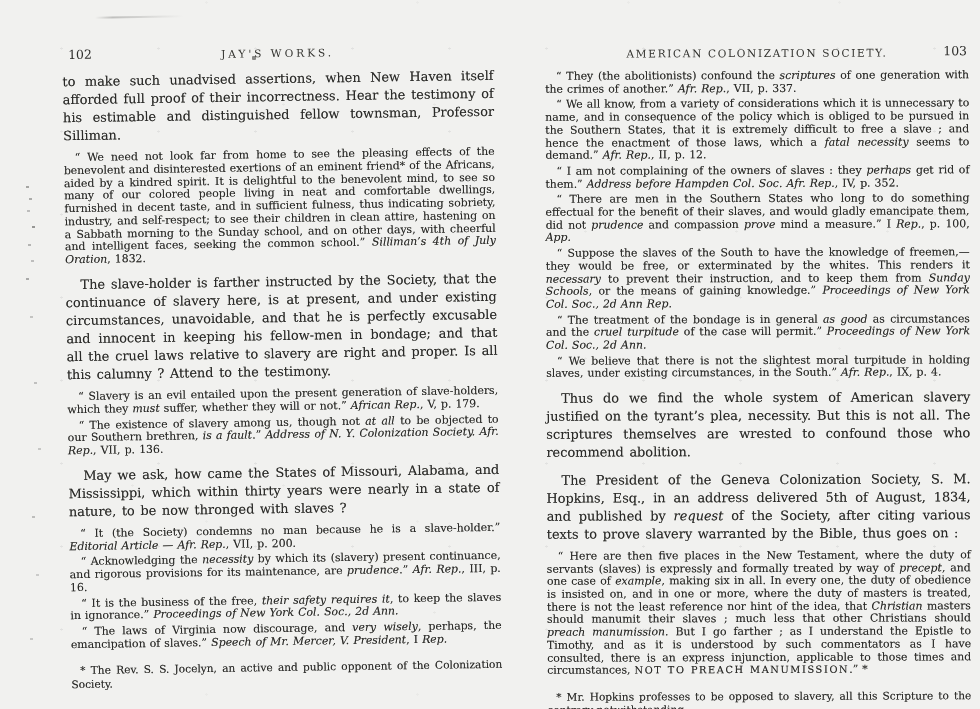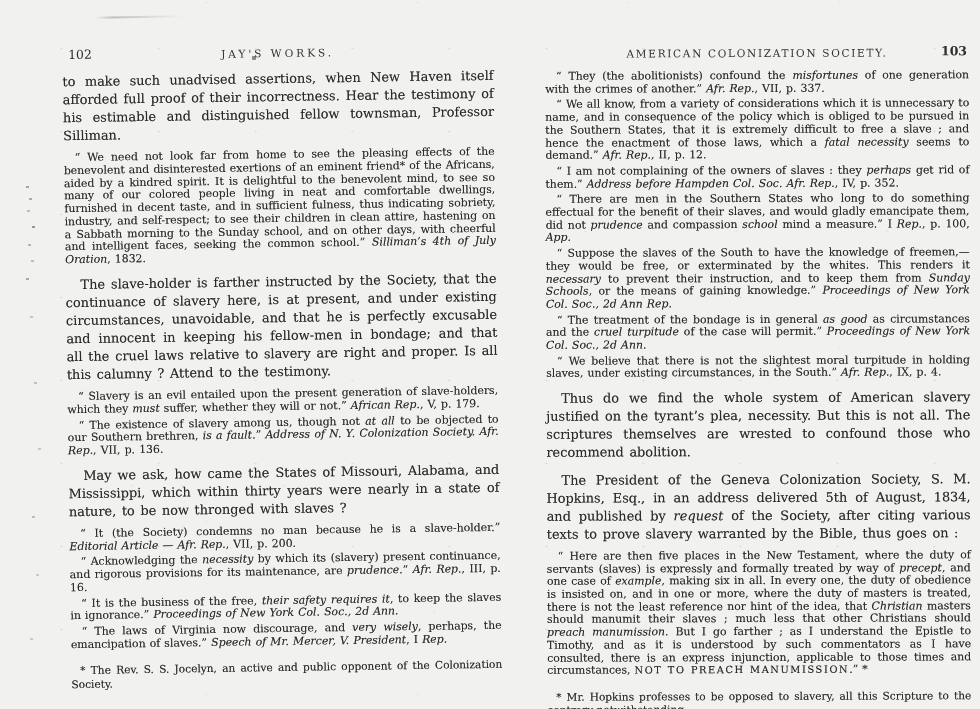--- a/index.html
+++ b/index.html
@@ -19,21 +19,21 @@
   .page.left  { left:62px;  width:431px; transform:rotate(-0.85deg); transform-origin:50% 0; }
   .page.right { left:545px; width:424px; transform:rotate(-0.2deg);  transform-origin:50% 0; }
 
   .running-head { position:relative; height:15px; margin-bottom:9px; }
   .rh-title { position:absolute; left:0; right:0; top:1px; text-align:center;
               font-size:10.5px; color:#33332f; }
   .rh-title.wide   { letter-spacing:3px; }
   .rh-title.narrow { letter-spacing:1.7px; }
   .rh-num { position:absolute; top:-2px; font-size:12.5px; color:#2e2e2c; }
   .rh-num.at-left  { left:6px; }
-  .rh-num.at-right { right:2px;font-weight:bold; }
+  .rh-num.at-right { right:2px; }
 
   .para, .quote, .footnote {
     text-align:justify;
     text-shadow:0 0 0.6px rgba(55,55,50,.55);
   }
   .para { font-size:12.9px; line-height:18.1px; margin:8px 0 0 0;
           text-indent:15px; word-spacing:1.5px; }
   .para.first { margin-top:0; text-indent:0; }
   .para.sec   { margin-top:9px; }
   .quote { font-size:10.9px; line-height:12.7px; margin:3px 0 0 0;
@@ -91,24 +91,24 @@
     <div class="quote"><span>“ It is the business of the free, </span><span class="it">their safety requires it</span><span>, to keep the slaves in ignorance.”  </span><span class="it">Proceedings of New York Col. Soc., 2d Ann.</span></div>
     <div class="quote"><span>“ The laws of Virginia now discourage, and </span><span class="it">very wisely</span><span>, perhaps, the emancipation of slaves.”  </span><span class="it">Speech of Mr. Mercer, V. President</span><span>, I </span><span class="it">Rep.</span></div>
     <div class="footnote"><span>* The Rev. S. S. Jocelyn, an active and public opponent of the Colonization Society.</span></div>
   </div>
 
   <div class="page right">
     <div class="running-head">
       <span class="rh-title narrow">AMERICAN COLONIZATION SOCIETY.</span>
       <span class="rh-num at-right">103</span>
     </div>
-    <div class="quote" style="margin-top:0;"><span>“ They (the abolitionists) confound the </span><span class="it">misfortunes</span><span> of one generation with the crimes of another.”  </span><span class="it">Afr. Rep.</span><span>, VII, p. 337.</span></div>
+    <div class="quote" style="margin-top:0;"><span>“ They (the abolitionists) confound the </span><span class="it">scriptures</span><span> of one generation with the crimes of another.”  </span><span class="it">Afr. Rep.</span><span>, VII, p. 337.</span></div>
     <div class="quote"><span>“ We all know, from a variety of considerations which it is unnecessary to name, and in consequence of the policy which is obliged to be pursued in the Southern States, that it is extremely difficult to free a slave ; and hence the enactment of those laws, which a </span><span class="it">fatal necessity</span><span> seems to demand.”  </span><span class="it">Afr. Rep.</span><span>, II, p. 12.</span></div>
     <div class="quote"><span>“ I am not complaining of the owners of slaves : they </span><span class="it">perhaps</span><span> get rid of them.”  </span><span class="it">Address before Hampden Col. Soc.</span><span>  </span><span class="it">Afr. Rep.</span><span>, IV, p. 352.</span></div>
-    <div class="quote"><span>“ There are men in the Southern States who long to do something effectual for the benefit of their slaves, and would gladly emancipate them, did not </span><span class="it">prudence</span><span> and compassion </span><span class="it">school</span><span> mind a measure.”  I </span><span class="it">Rep.</span><span>, p. 100, </span><span class="it">App.</span></div>
+    <div class="quote"><span>“ There are men in the Southern States who long to do something effectual for the benefit of their slaves, and would gladly emancipate them, did not </span><span class="it">prudence</span><span> and compassion </span><span class="it">prove</span><span> mind a measure.”  I </span><span class="it">Rep.</span><span>, p. 100, </span><span class="it">App.</span></div>
     <div class="quote"><span>“ Suppose the slaves of the South to have the knowledge of freemen,—they would be free, or exterminated by the whites.  This renders it </span><span class="it">necessary</span><span> to prevent their instruction, and to keep them from </span><span class="it">Sunday Schools</span><span>, or the means of gaining knowledge.”  </span><span class="it">Proceedings of New York Col. Soc., 2d Ann Rep.</span></div>
     <div class="quote"><span>“ The treatment of the bondage is in general </span><span class="it">as good</span><span> as circumstances and the </span><span class="it">cruel turpitude</span><span> of the case will permit.”  </span><span class="it">Proceedings of New York Col. Soc., 2d Ann.</span></div>
     <div class="quote"><span>“ We believe that there is not the slightest moral turpitude in holding slaves, under existing circumstances, in the South.”  </span><span class="it">Afr. Rep.</span><span>, IX, p. 4.</span></div>
     <div class="para sec"><span>Thus do we find the whole system of American slavery justified on the tyrant’s plea, necessity.  But this is not all. The scriptures themselves are wrested to confound those who recommend abolition.</span></div>
     <div class="para sec"><span>The President of the Geneva Colonization Society, S. M. Hopkins, Esq., in an address delivered 5th of August, 1834, and published by </span><span class="it">request</span><span> of the Society, after citing various texts to prove slavery warranted by the Bible, thus goes on :</span></div>
     <div class="quote lead"><span>“ Here are then five places in the New Testament, where the duty of servants (slaves) is expressly and formally treated by way of </span><span class="it">precept</span><span>, and one case of </span><span class="it">example</span><span>, making six in all.  In every one, the duty of obedience is insisted on, and in one or more, where the duty of masters is treated, there is not the least reference nor hint of the idea, that </span><span class="it">Christian</span><span> masters should manumit their slaves ; much less that other Christians should </span><span class="it">preach manumission</span><span>.  But I go farther ; as I understand the Epistle to Timothy, and as it is understood by such commentators as I have consulted, there is an express injunction, applicable to those times and circumstances, </span><span class="sc">NOT TO PREACH MANUMISSION</span><span>.” *</span></div>
     <div class="footnote"><span>* Mr. Hopkins professes to be opposed to slavery, all this  Scripture to the contrary notwithstanding.</span></div>
   </div>
 
 </div>

